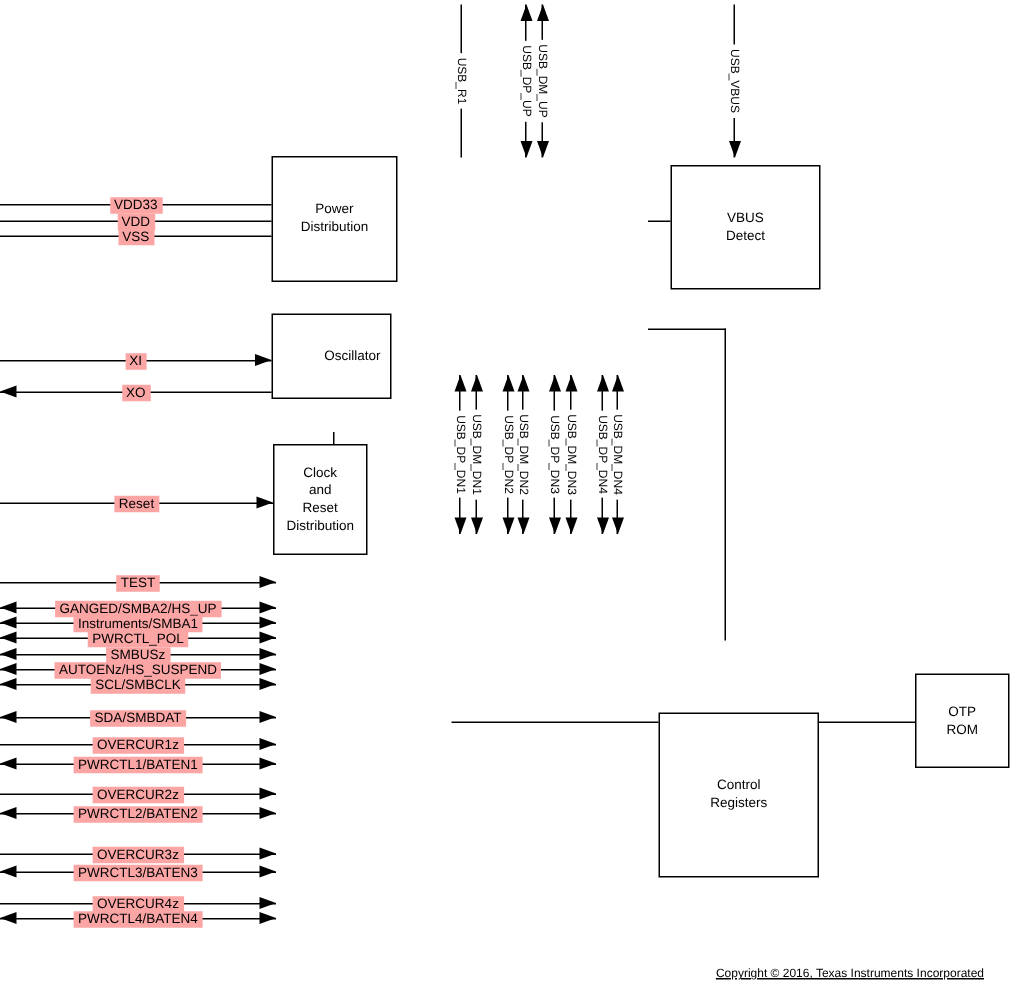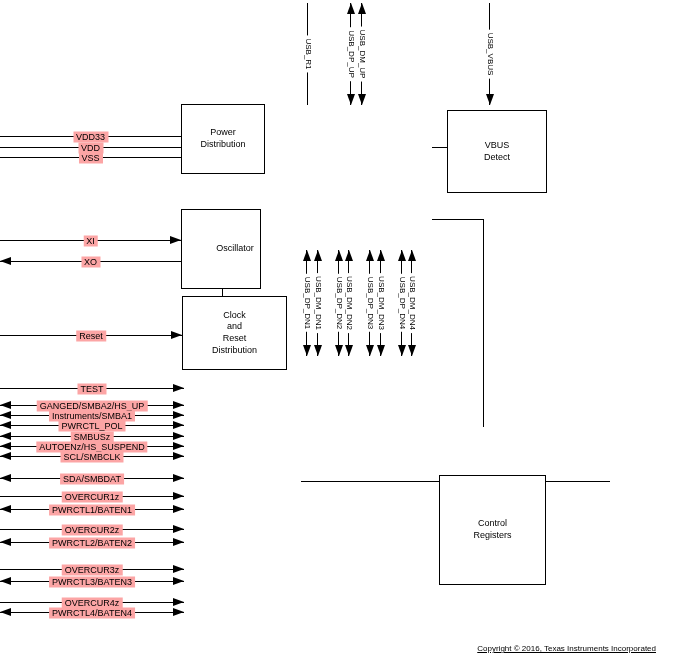--- a/index.html
+++ b/index.html
@@ -34,40 +34,44 @@
   .vlbl{position:absolute;top:50%;left:0.5px;transform:translate(-50%,-50%);
         writing-mode:vertical-rl;background:#fff;padding:3px 0;font-size:8px;line-height:10px;white-space:nowrap;}
 
   .copyright{position:absolute;top:644px;right:18px;font-size:8px;white-space:nowrap;text-decoration:underline;}
 </style>
 </head>
 <body>
 
 <div class="canvas">
 
-  <div class="block" style="left:181px;top:104px;width:84px;height:70px;">
+  <div class="block" style="left:181px;top:104px;width:84px;height:84px;">
     <span class="blabel">Power
 Distribution</span>
   </div>
   <div class="block" style="left:447px;top:110px;width:100px;height:83px;">
     <span class="blabel">VBUS
 Detect</span>
   </div>
-  <div class="block" style="left:181px;top:209px;width:80px;height:80px;padding-left:28px;">
+  <div class="block" style="left:181px;top:209px;width:80px;height:57px;padding-left:28px;">
     <span class="blabel">Oscillator</span>
   </div>
-  <div class="block" style="left:182px;top:296px;width:105px;height:74px;">
+  <div class="block" style="left:182px;top:296px;width:63px;height:74px;">
     <span class="blabel">Clock
 and
 Reset
 Distribution</span>
   </div>
   <div class="block" style="left:439px;top:427px;width:107px;height:110px;margin-top:48px;">
     <span class="blabel">Control
 Registers</span>
+  </div>
+  <div class="block" style="left:610px;top:449px;width:63px;height:63px;">
+    <span class="blabel">OTP
+ROM</span>
   </div>
 
   <div class="cline" style="left:222px;top:288px;width:1px;height:8px;"></div>
   <div class="cline" style="left:432px;top:147px;width:15px;height:1px;"></div>
   <div class="cline" style="left:432px;top:219px;width:52px;height:1px;"></div>
   <div class="cline" style="left:483px;top:219px;width:1px;height:208px;"></div>
   <div class="cline" style="left:301px;top:481px;width:138px;height:1px;"></div>
   <div class="cline" style="left:546px;top:481px;width:64px;height:1px;"></div>
 
   <div class="vsig" style="left:307px;top:3px;height:102px;">

